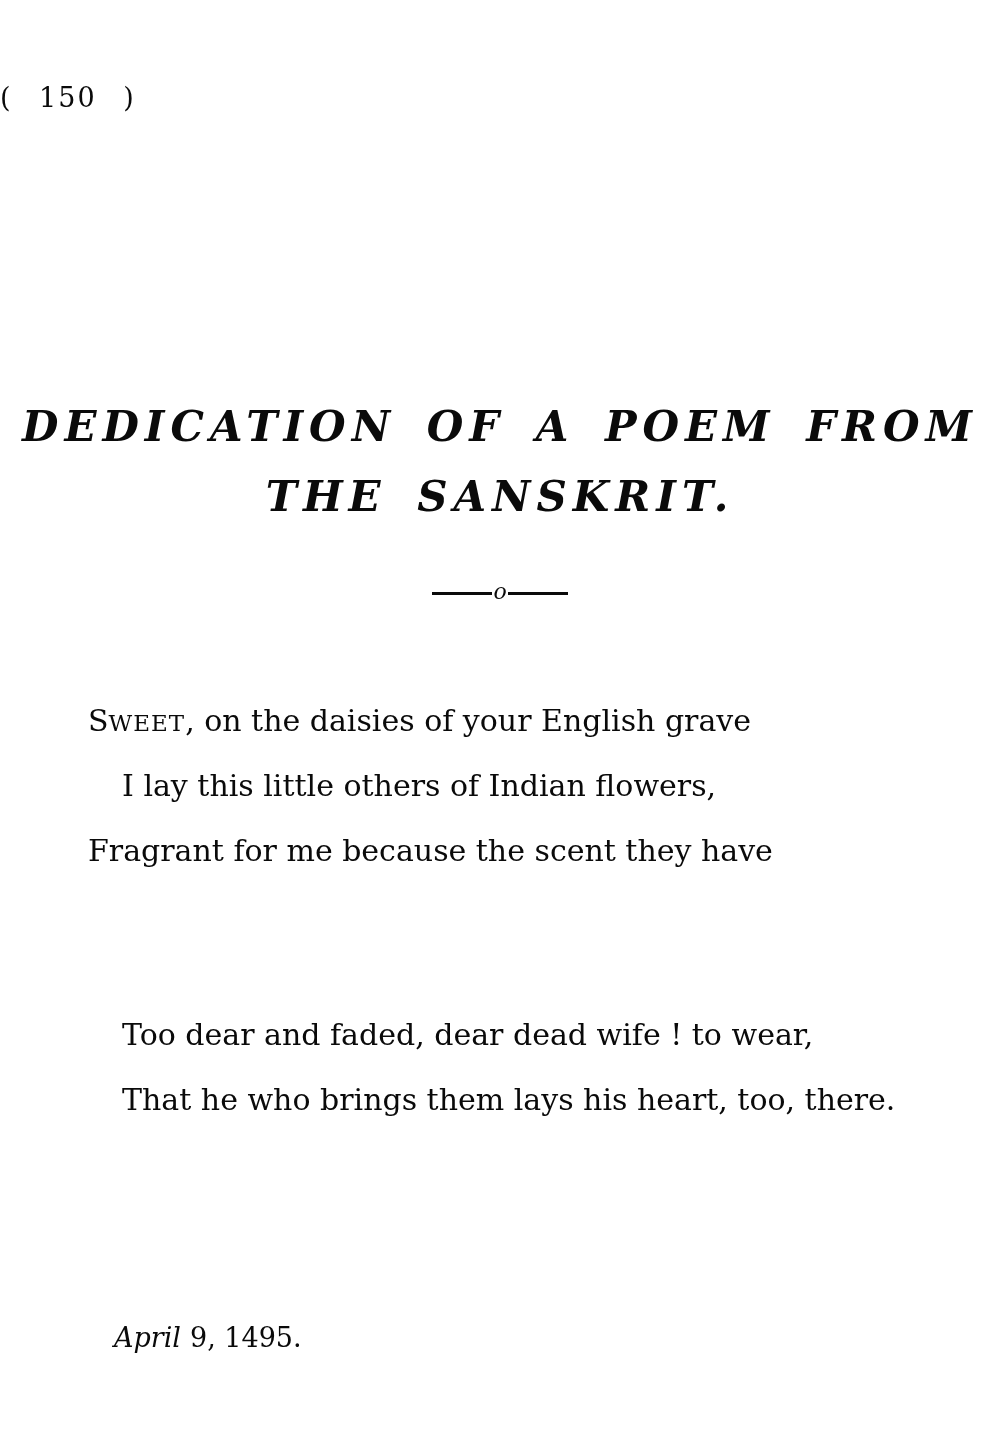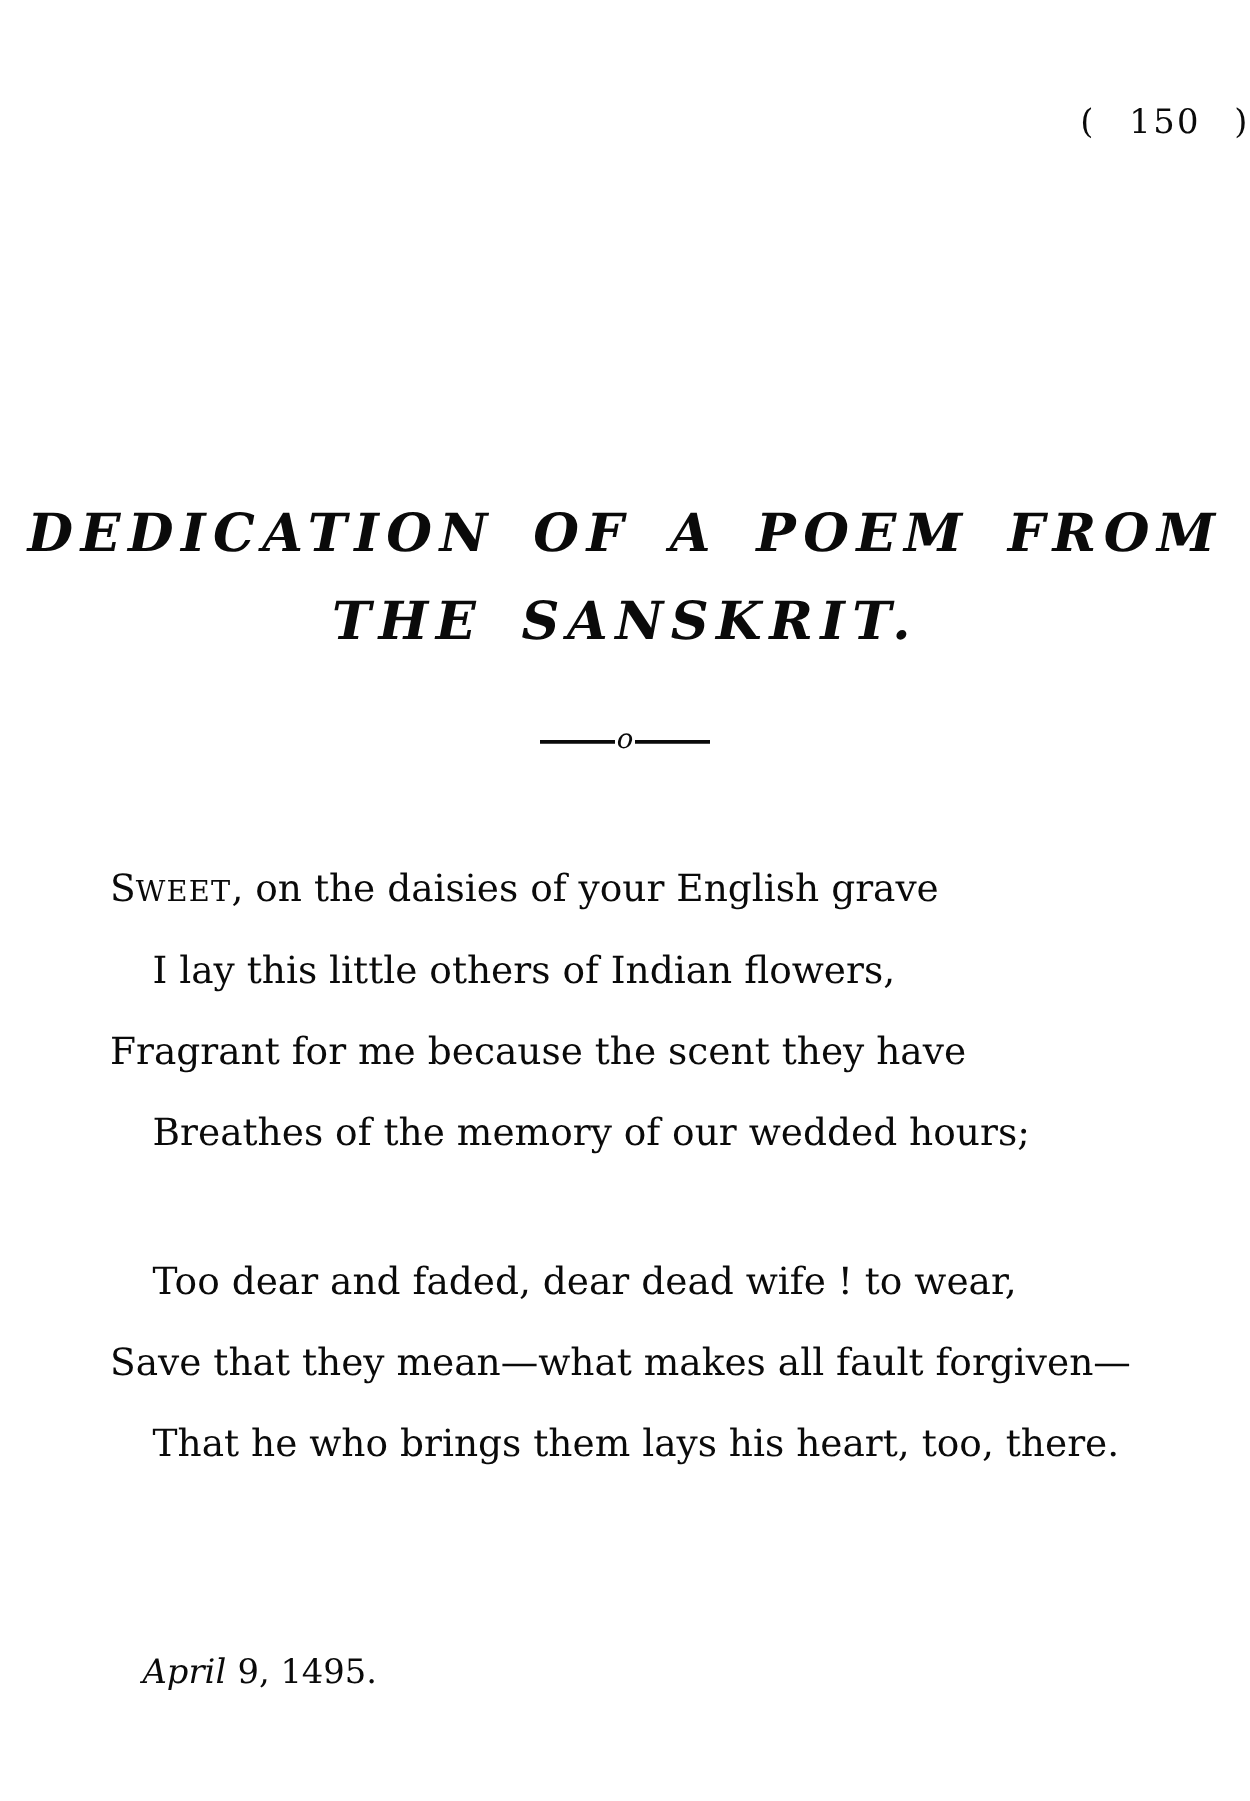--- a/index.html
+++ b/index.html
@@ -14,21 +14,21 @@
     background: #ffffff;
     color: #0a0a0a;
     font-family: "DejaVu Serif", "Liberation Serif", serif;
     overflow: hidden;
   }
   .pagenum {
     position: absolute;
     top: 82px;
     left: 0;
     width: 100%;
-    text-align: right;
+    text-align: left;
     font-size: 27px;
     word-spacing: 16px;
     letter-spacing: 2px;
   }
   .title {
     position: absolute;
     top: 392px;
     left: 0;
     width: 100%;
     text-align: center;
@@ -62,21 +62,21 @@
     transform: translateY(-1px);
   }
   .stanza {
     position: absolute;
     left: 88px;
     width: 880px;
     font-size: 30px;
   }
   .stanza .line {
     height: 65px;
-    line-height: 40px;
+    line-height: 57px;
     white-space: nowrap;
   }
   .stanza .line.indent {
     padding-left: 34px;
   }
   .s1 { top: 692px; }
   .s2 { top: 1006px; }
   .lead-cap { font-size: 30px; }
   .smallcaps { font-size: 23px; letter-spacing: 1px; }
   .dateline {
@@ -103,26 +103,24 @@
   <div class="divider">
     <span class="rule"></span>
     <span class="o">o</span>
     <span class="rule"></span>
   </div>
 
   <div class="stanza s1">
     <div class="line"><span class="lead-cap">S</span><span class="smallcaps">WEET</span><span>, on the daisies of your English grave</span></div>
     <div class="line indent">I lay this little others of Indian flowers,</div>
     <div class="line">Fragrant for me because the scent they have</div>
-    <div class="line indent">Breathes of the memory of our wedded hours;</div>
   </div>
 
   <div class="stanza s2">
     <div class="line indent">Too dear and faded, dear dead wife ! to wear,</div>
-    <div class="line">Save that they mean—what makes all fault forgiven—</div>
     <div class="line indent">That he who brings them lays his heart, too, there.</div>
   </div>
 
   <div class="dateline">
     <span class="month">April</span><span class="rest">9, 1495.</span>
   </div>
 
 </div>
 
 </body></html>

